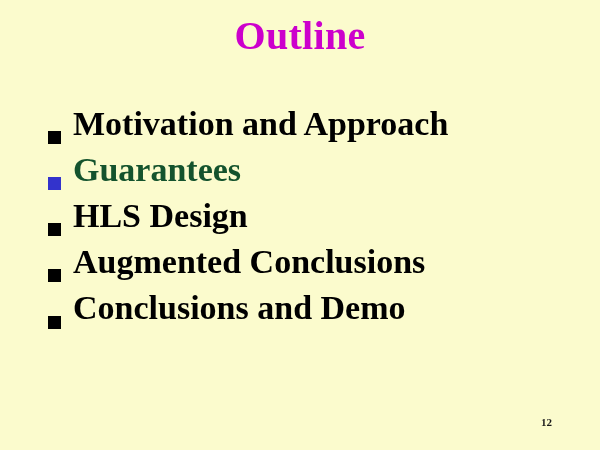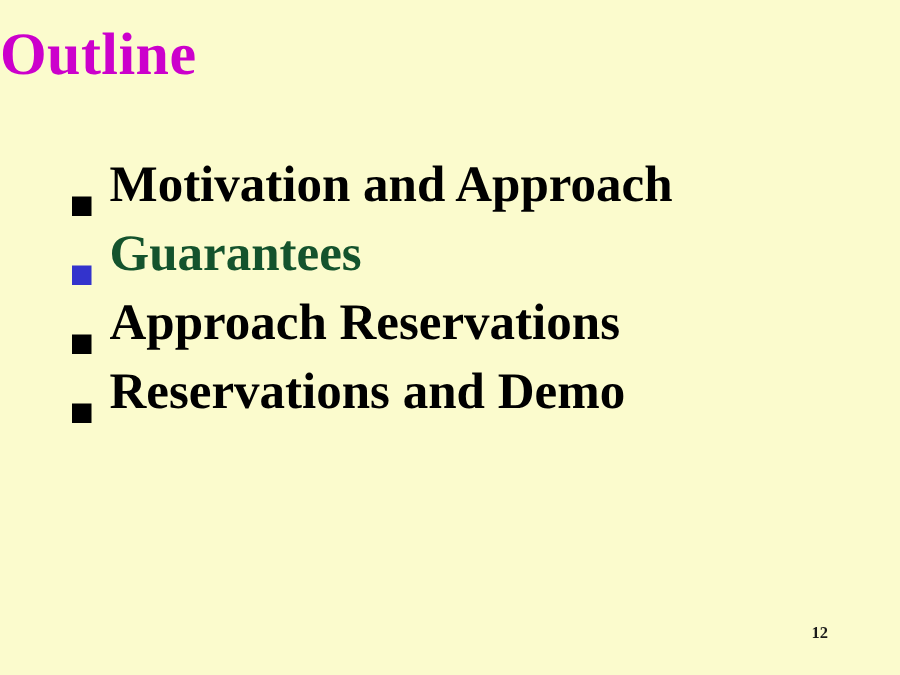--- a/index.html
+++ b/index.html
@@ -20,20 +20,21 @@
     height: 450px;
     background: #FBFBCD;
     box-sizing: border-box;
   }
 
   .slide-title {
     position: absolute;
     top: 14px;
     left: 0;
     width: 600px;
+    text-align: center;
     font-size: 40px;
     font-weight: bold;
     color: #CC00CC;
     letter-spacing: 0.3px;
     line-height: 1.1;
   }
 
   .bullet-list {
     position: absolute;
     top: 104px;
@@ -100,28 +101,32 @@
     <li class="bullet-item">
       <span class="bullet-marker"></span>
       <span class="bullet-text">Motivation and Approach</span>
     </li>
 
     <li class="bullet-item accent">
       <span class="bullet-marker"></span>
       <span class="bullet-text">Guarantees</span>
     </li>
 
-
     <li class="bullet-item">
       <span class="bullet-marker"></span>
-      <span class="bullet-text">Approach Reservations</span>
+      <span class="bullet-text">HLS Design</span>
     </li>
 
     <li class="bullet-item">
       <span class="bullet-marker"></span>
-      <span class="bullet-text">Reservations and Demo</span>
+      <span class="bullet-text">Augmented Conclusions</span>
+    </li>
+
+    <li class="bullet-item">
+      <span class="bullet-marker"></span>
+      <span class="bullet-text">Conclusions and Demo</span>
     </li>
 
   </ul>
 
   <div class="page-number">12</div>
 
 </div>
 
 </body></html>

